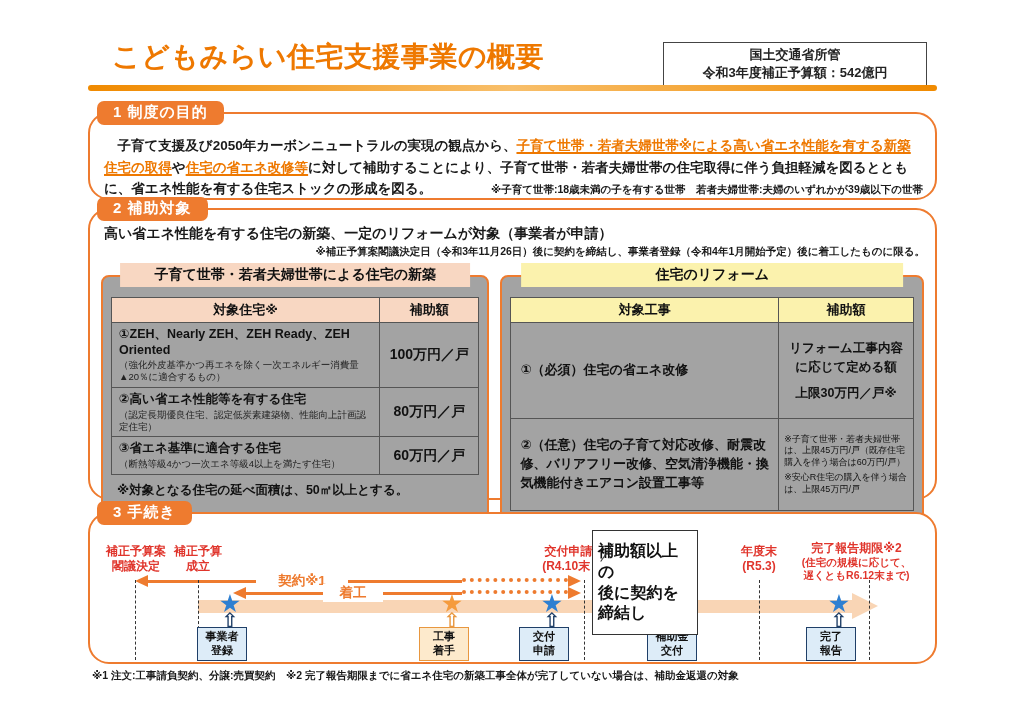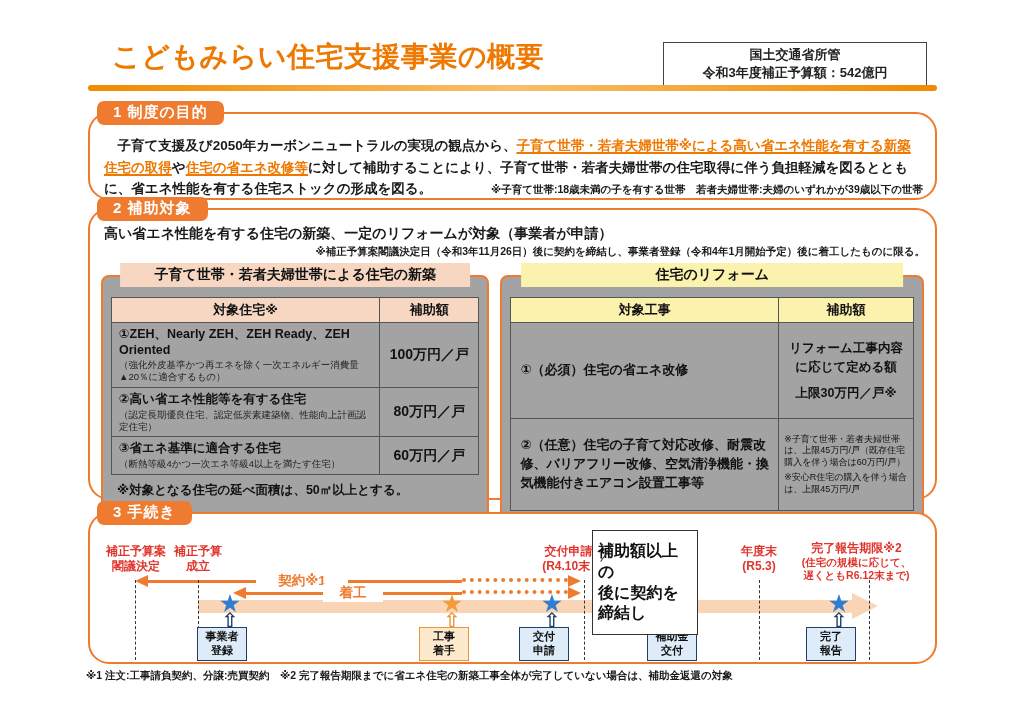--- a/index.html
+++ b/index.html
@@ -102,21 +102,21 @@
   .star-blue{color:var(--star-blue);} .star-orange{color:var(--star-orange);}
   .uparrow{position:absolute;top:96px;width:44px;text-align:center;font-size:20px;font-weight:700;
     line-height:1;color:var(--navy);z-index:4;}
   .uparrow.orange{color:#e8973f;}
   .stepbox{position:absolute;top:113px;width:50px;text-align:center;font-size:11px;font-weight:700;
     line-height:1.25;color:#111;border:1.6px solid var(--navy);background:#ddecf8;padding:2px 0;z-index:4;}
   .stepbox.orange{border-color:#e8973f;background:#fdeacc;}
   .sp0{left:118px;} .sp1{left:340px;} .sp2{left:440px;} .sp3{left:568px;} .sp4{left:727px;}
   .sb0{left:107px;} .sb1{left:329px;} .sb2{left:429px;} .sb3{left:557px;} .sb4{left:716px;}
 
-  .footnote{position:absolute;left:86px;top:669px;font-size:10.5px;font-weight:600;color:#1a1a1a;}
+  .footnote{position:absolute;left:92px;top:669px;font-size:10.5px;font-weight:600;color:#1a1a1a;}
 </style>
 </head>
 <body>
 
 <div class="page">
 
   <div class="doc-title">こどもみらい住宅支援事業の概要</div>
   <div class="budget-box">
     <div>国土交通省所管</div>
     <div>令和3年度補正予算額：542億円</div>

